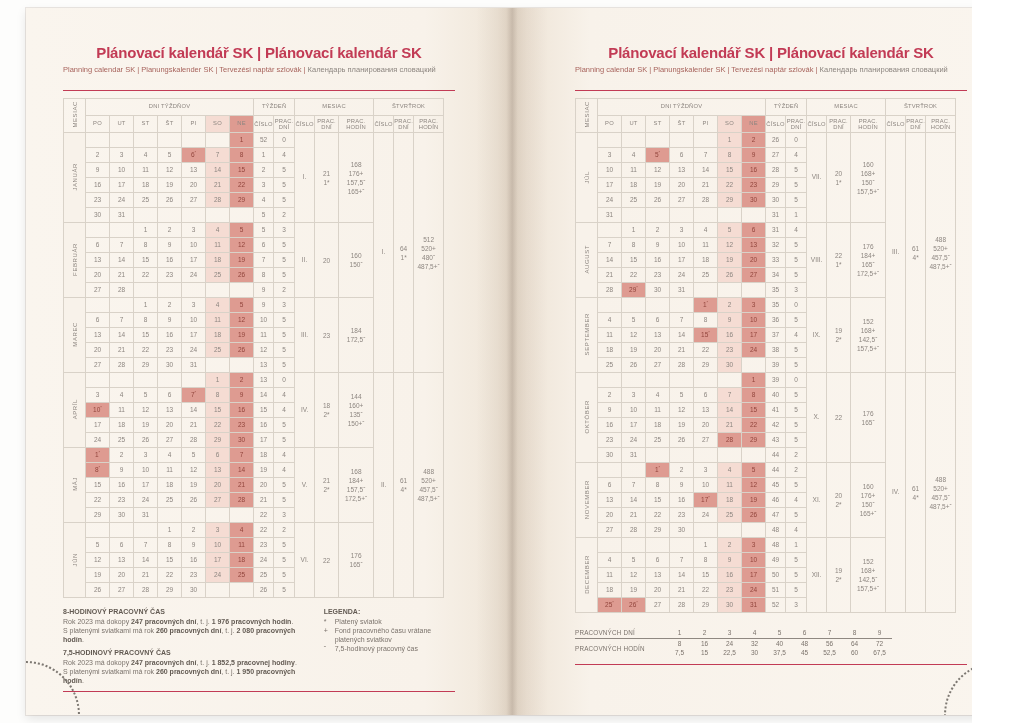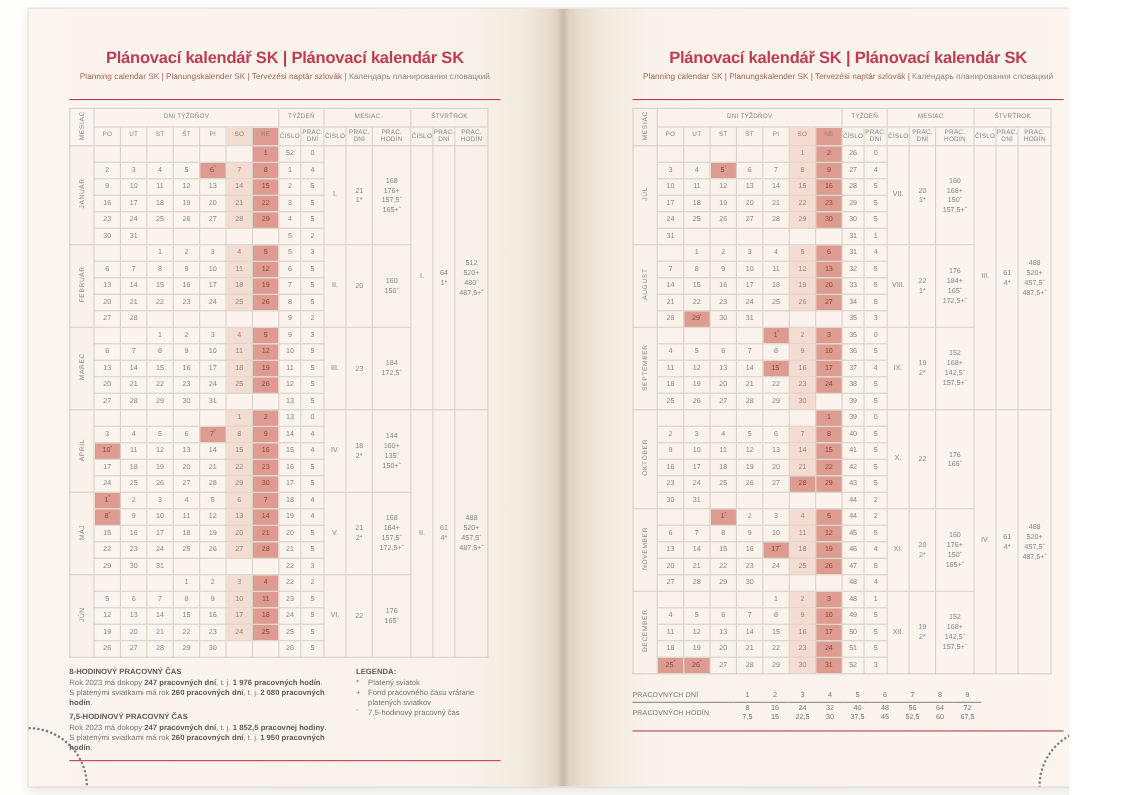--- a/index.html
+++ b/index.html
@@ -12,21 +12,21 @@
     background:linear-gradient(90deg,#faf5ee 0%,#f8f2ea 82%,#f0e7da 97%,#e9decf 100%);}
   .page-right{left:486px;padding:36px 31px 0 63px;
     background:linear-gradient(270deg,#faf5ee 0%,#f8f2ea 84%,#efe5d8 97%,#e7dccd 100%);}
   .spine{position:absolute;left:450px;top:0;width:72px;height:100%;pointer-events:none;
     background:linear-gradient(90deg,rgba(120,90,66,0) 0%,rgba(120,90,66,.10) 42%,rgba(85,60,45,.22) 50%,rgba(120,90,66,.10) 58%,rgba(120,90,66,0) 100%);}
   .corner-arc{position:absolute;width:104px;height:104px;border:2px dotted #7d7872;border-radius:50%;}
   .arc-left{left:-54px;bottom:-54px;}
   .arc-right{right:-54px;bottom:-54px;}
 
   .page-title{margin:0;text-align:center;font-size:15px;font-weight:bold;color:#c23b55;letter-spacing:-.2px;}
-  .page-subtitle{margin:4px 0 16px;text-align:center;font-size:7.5px;color:#a8645d;}
+  .page-subtitle{margin:4px 0 16px;text-align:left;font-size:7.5px;color:#a8645d;}
   .sub-cyr{color:#8d8680;}
   .rule{border:none;border-top:1.6px solid #c23b55;margin:6px 0 0;}
   .rule-bottom{margin-top:6px;}
 
   .cal-mount{margin-top:7px;}
   table.cal{border-collapse:collapse;table-layout:fixed;width:380px;color:#8d8680;}
   table.cal th,table.cal td{border:1px solid #d9d2c8;padding:0;text-align:center;vertical-align:middle;
     font-weight:normal;font-size:6.5px;line-height:1;height:14px;overflow:hidden;}
   table.cal thead th{font-size:5.8px;height:16px;color:#8d8680;letter-spacing:.2px;}
   table.cal thead th div{line-height:6.5px;}

